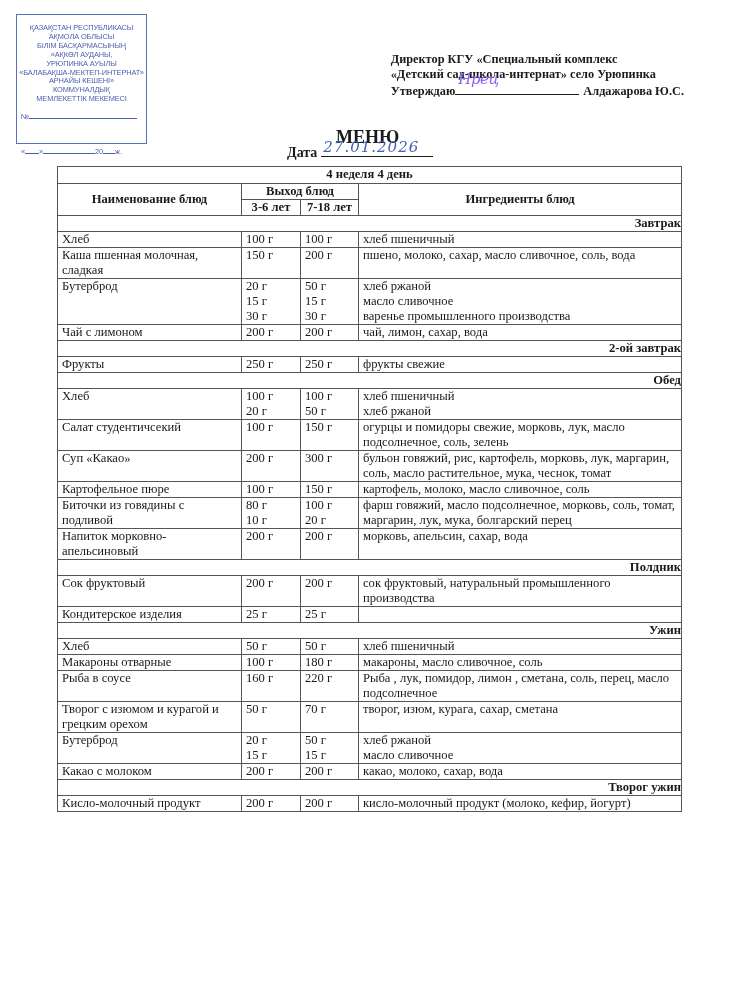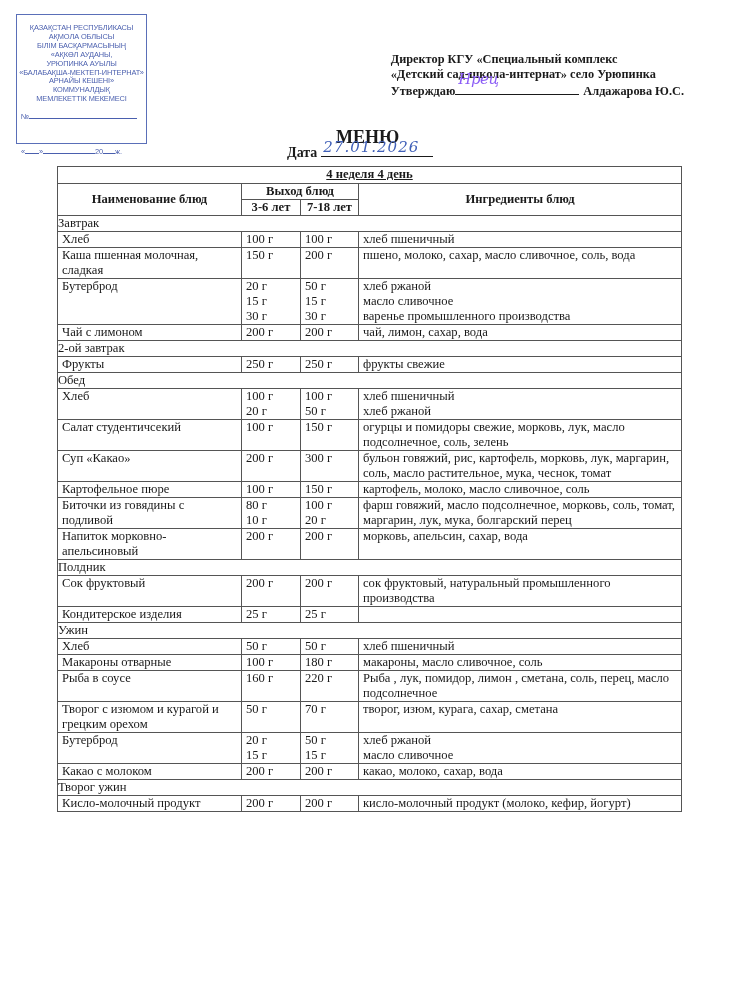--- a/index.html
+++ b/index.html
@@ -33,22 +33,22 @@
                    color: #4060b8; font-size: 15px; letter-spacing: 1px; font-family: "DejaVu Serif", serif; }
 
   table.menu { position: absolute; left: 57px; top: 166px; width: 625px; border-collapse: collapse;
                font-size: 12.6px; line-height: 15px; }
   table.menu td, table.menu th { border: 1px solid #555; padding: 0 4px; vertical-align: top; }
   table.menu th { font-weight: bold; text-align: center; }
   .col-name { width: 184px; }
   .col-a { width: 59px; }
   .col-b { width: 58px; }
   .pre { white-space: pre-line; }
-  tr.section td { text-align: left; font-weight: normal; padding: 0; }
-  tr.week td { text-align: center; font-weight: bold; height: 16px; text-decoration: underline; }
+  tr.section td { text-align: right; font-weight: bold; padding: 0; }
+  tr.week td { text-align: center; font-weight: bold; height: 16px; }
   .hdr-title { vertical-align: middle !important; height: 30px; }
 </style>
 </head>
 <body>
 
 <div class="stamp">
   <span class="ln">ҚАЗАҚСТАН РЕСПУБЛИКАСЫ</span>
   <span class="ln">АҚМОЛА ОБЛЫСЫ</span>
   <span class="ln">БІЛІМ БАСҚАРМАСЫНЫҢ</span>
   <span class="ln">«АҚКӨЛ АУДАНЫ,</span>

